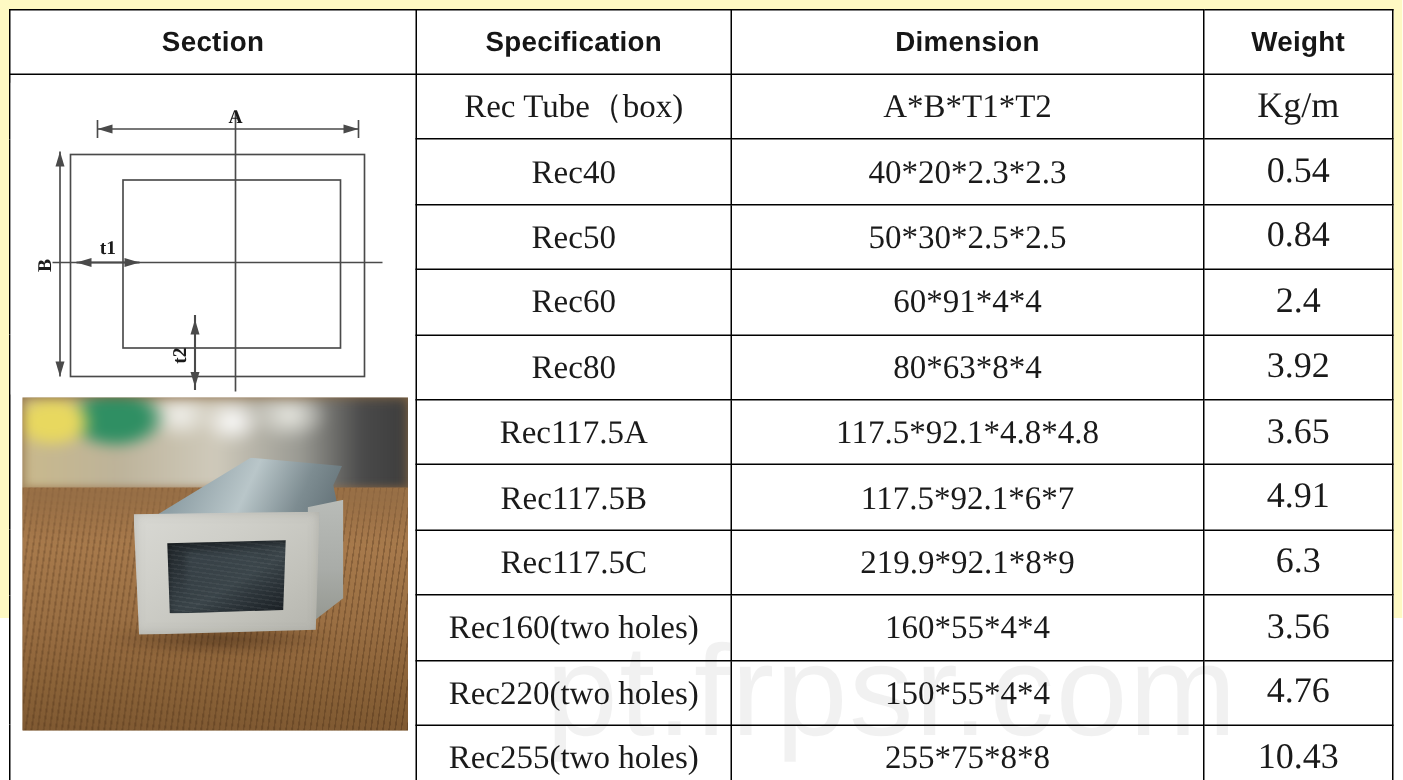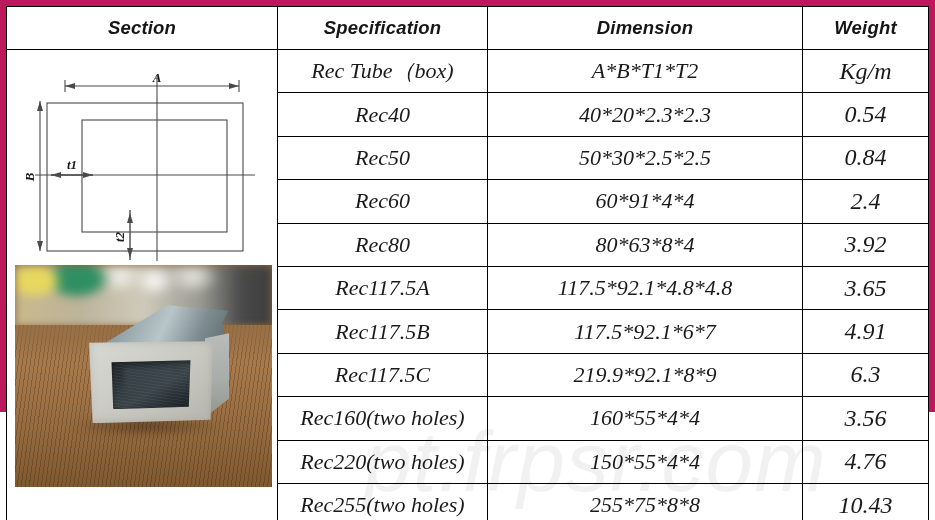--- a/index.html
+++ b/index.html
@@ -12,22 +12,21 @@
     height: 520px;
     overflow: hidden;
     font-family: "Liberation Sans", sans-serif;
     position: relative;
   }
 
   #page {
     position: relative;
     width: 935px;
     height: 412px;
-    background: #be185d;
-    font-style: italic;
+    background: #fef9c3;
   }
 
   
   #spec-table {
     position: absolute;
     left: 6px;
     top: 6px;
     width: 922px;
     height: 508px;
     border-collapse: collapse;

